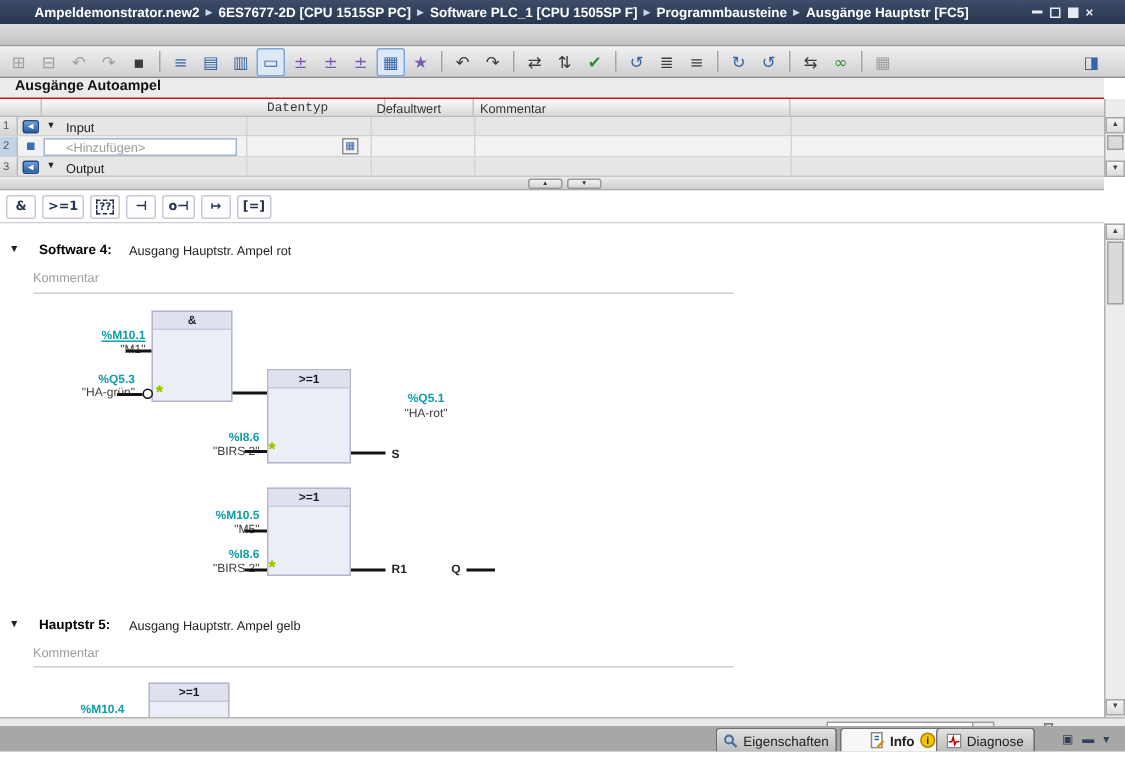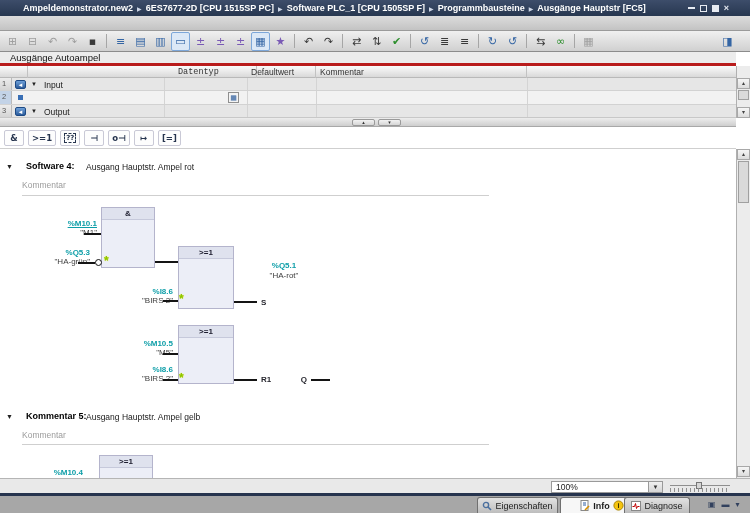--- a/index.html
+++ b/index.html
@@ -32,23 +32,23 @@
   .tbtn.gray{color:#9f9f9f;}
   .tbtn.dark{color:#3a3a3a;}
   .tbtn.blue{color:#3465a4;}
   .tbtn.purple{color:#7a5ab5;}
   .tbtn.green{color:#2f8f2f;}
   .tbtn.active{border-color:#7da7d9;background:#dce8f6;}
   .tsep{width:1px;height:14px;background:#a6a6a6;margin:0 3px;flex:none;}
   .tright{margin-left:auto;margin-right:10px;}
 
   
-  .blocktitle{left:0;top:52px;width:736px;height:14px;background:#ececec;border-bottom:3px solid #b91c1c;
+  .blocktitle{left:0;top:52px;width:736px;height:14px;background:#ececec;border-bottom:1px solid #b91c1c;
               box-sizing:border-box;display:flex;align-items:flex-start;padding-left:10px;
-              font-size:9.5px;font-weight:normal;color:#111;}
+              font-size:9.5px;font-weight:bold;color:#111;}
   .thead{left:0;top:66px;width:736px;height:12px;background:linear-gradient(#fbfbfb,#d9d9d9);
          border-bottom:1px solid #b9b9b9;box-sizing:border-box;font-size:8.5px;color:#333;}
   .thcell{position:absolute;top:0;height:12px;line-height:12px;padding-left:4px;box-sizing:border-box;
           border-right:1px solid #c2c2c2;overflow:hidden;}
   .trow{position:absolute;left:0;width:736px;box-sizing:border-box;font-size:8.5px;}
   .numcell{position:absolute;left:0;top:0;width:12px;height:100%;background:linear-gradient(#ececec,#d5d5d5);
            border-right:1px solid #b9b9b9;font-size:7.5px;color:#555;text-align:left;
            padding-left:2px;box-sizing:border-box;line-height:12px;}
   .cellline{position:absolute;top:0;height:100%;width:1px;background:#d4d4d4;}
   .secticon{position:absolute;width:11px;height:9px;background:linear-gradient(#6fa0d8,#2c5c9c);
@@ -109,21 +109,21 @@
   .zoomdd{position:absolute;right:0;top:0;width:13px;height:10px;background:linear-gradient(#f0f0f0,#d6d6d6);
           border-left:1px solid #9a9a9a;text-align:center;font-size:6px;line-height:10px;color:#333;}
   .slider{position:absolute;left:670px;top:2px;width:60px;height:12px;}
   .slider-line{position:absolute;left:0;top:4px;width:100%;height:1px;background:#8f8f8f;}
   .slider-thumb{position:absolute;left:26px;top:1px;width:6px;height:7px;background:#d6d6d6;
                 border:1px solid #767676;box-sizing:border-box;}
   .slider-ticks{position:absolute;left:0;top:7px;width:100%;height:4px;
                 background:repeating-linear-gradient(90deg,#8f8f8f 0 1px,transparent 1px 4px);}
 
   .navyline{left:0;top:493px;width:750px;height:3px;background:#26344e;}
-  .bottombar{left:0;top:496px;width:750px;height:17px;background:#a7a7a7;}
+  .bottombar{left:0;top:484px;width:750px;height:17px;background:#a7a7a7;}
   .itab{position:absolute;top:1px;height:16px;border:1px solid #707070;border-bottom:none;
         border-radius:3px 3px 0 0;box-sizing:border-box;display:flex;align-items:center;
         justify-content:center;gap:3px;font-size:9px;color:#1d1d1d;
         background:linear-gradient(#e2e2e2,#bdbdbd);}
   .itab.sel{background:#f7f7f7;font-weight:bold;}
   .inspctl{position:absolute;top:4px;display:flex;gap:6px;color:#32415e;font-size:8px;line-height:9px;}
 </style>
 </head>
 <body>
 
@@ -208,20 +208,21 @@
   <span style="position:absolute;left:44px;top:2px;">Input</span>
   <div class="cellline" style="left:164px;"></div>
     <div class="cellline" style="left:247px;"></div>
   <div class="cellline" style="left:316px;"></div>
     <div class="cellline" style="left:527px;"></div>
 </div>
 
 <div class="abs trow" style="top:91px;height:14px;background:#f2f2f2;border-bottom:1px solid #d2d2d2;">
   <div class="numcell" style="background:#c3d3e7;">2</div>
   <span class="varsq" style="left:18px;top:4px;"></span>
+  <input class="addinput" style="left: 29px; top: 1px; width: 129px;" placeholder="&lt;Hinzufügen&gt;">
   <span class="dtbtn" style="left:228px;top:1px;">▦</span>
   <div class="cellline" style="left:164px;"></div>
     <div class="cellline" style="left:247px;"></div>
   <div class="cellline" style="left:316px;"></div>
     <div class="cellline" style="left:527px;"></div>
 </div>
 
 <div class="abs trow" style="top:105px;height:13px;background:#e6e6e6;border-bottom:1px solid #c8c8c8;">
   <div class="numcell">3</div>
   <span class="secticon" style="left:15px;top:2px;">◄</span>
@@ -300,21 +301,21 @@
   <span class="abs addr r nowrap" style="left:128px;top:190px;width:45px;">%M10.5</span>
   <span class="abs tagname r nowrap" style="left:128px;top:199px;width:45px;">"M5"</span>
   <div class="abs wire" style="left:163px;top:204px;width:15px;"></div>
   <span class="abs addr r nowrap" style="left:128px;top:216px;width:45px;">%I8.6</span>
   <span class="abs tagname r nowrap" style="left:116px;top:225px;width:57px;">"BIRS 2"</span>
   <div class="abs wire" style="left:163px;top:230px;width:15px;"></div>
   <span class="abs star" style="left:179px;top:223px;">*</span>
   <div class="abs wire" style="left:234px;top:230px;width:23px;"></div>
 
   <span class="abs nettri" style="left:6px;top:264px;">▼</span>
-  <span class="abs netlabel nowrap" style="left:26px;top:262px;">Kommentar 5:</span>
+  <span class="abs netlabel nowrap" style="left:26px;top:262px;">Hauptstr 5:</span>
   <span class="abs nettitle nowrap" style="left:86px;top:263px;">Ausgang Hauptstr. Ampel gelb</span>
   <span class="abs netcomment nowrap" style="left:22px;top:281px;">Kommentar</span>
   <div class="abs netrule" style="left:22px;top:295px;width:467px;"></div>
 
   <div class="abs fbox" style="left:99px;top:306px;width:54px;height:40px;">
     <div class="fbox-head">&gt;=1</div>
   </div>
   <span class="abs addr r nowrap" style="left:38px;top:319px;width:45px;">%M10.4</span>
 </div>
 

